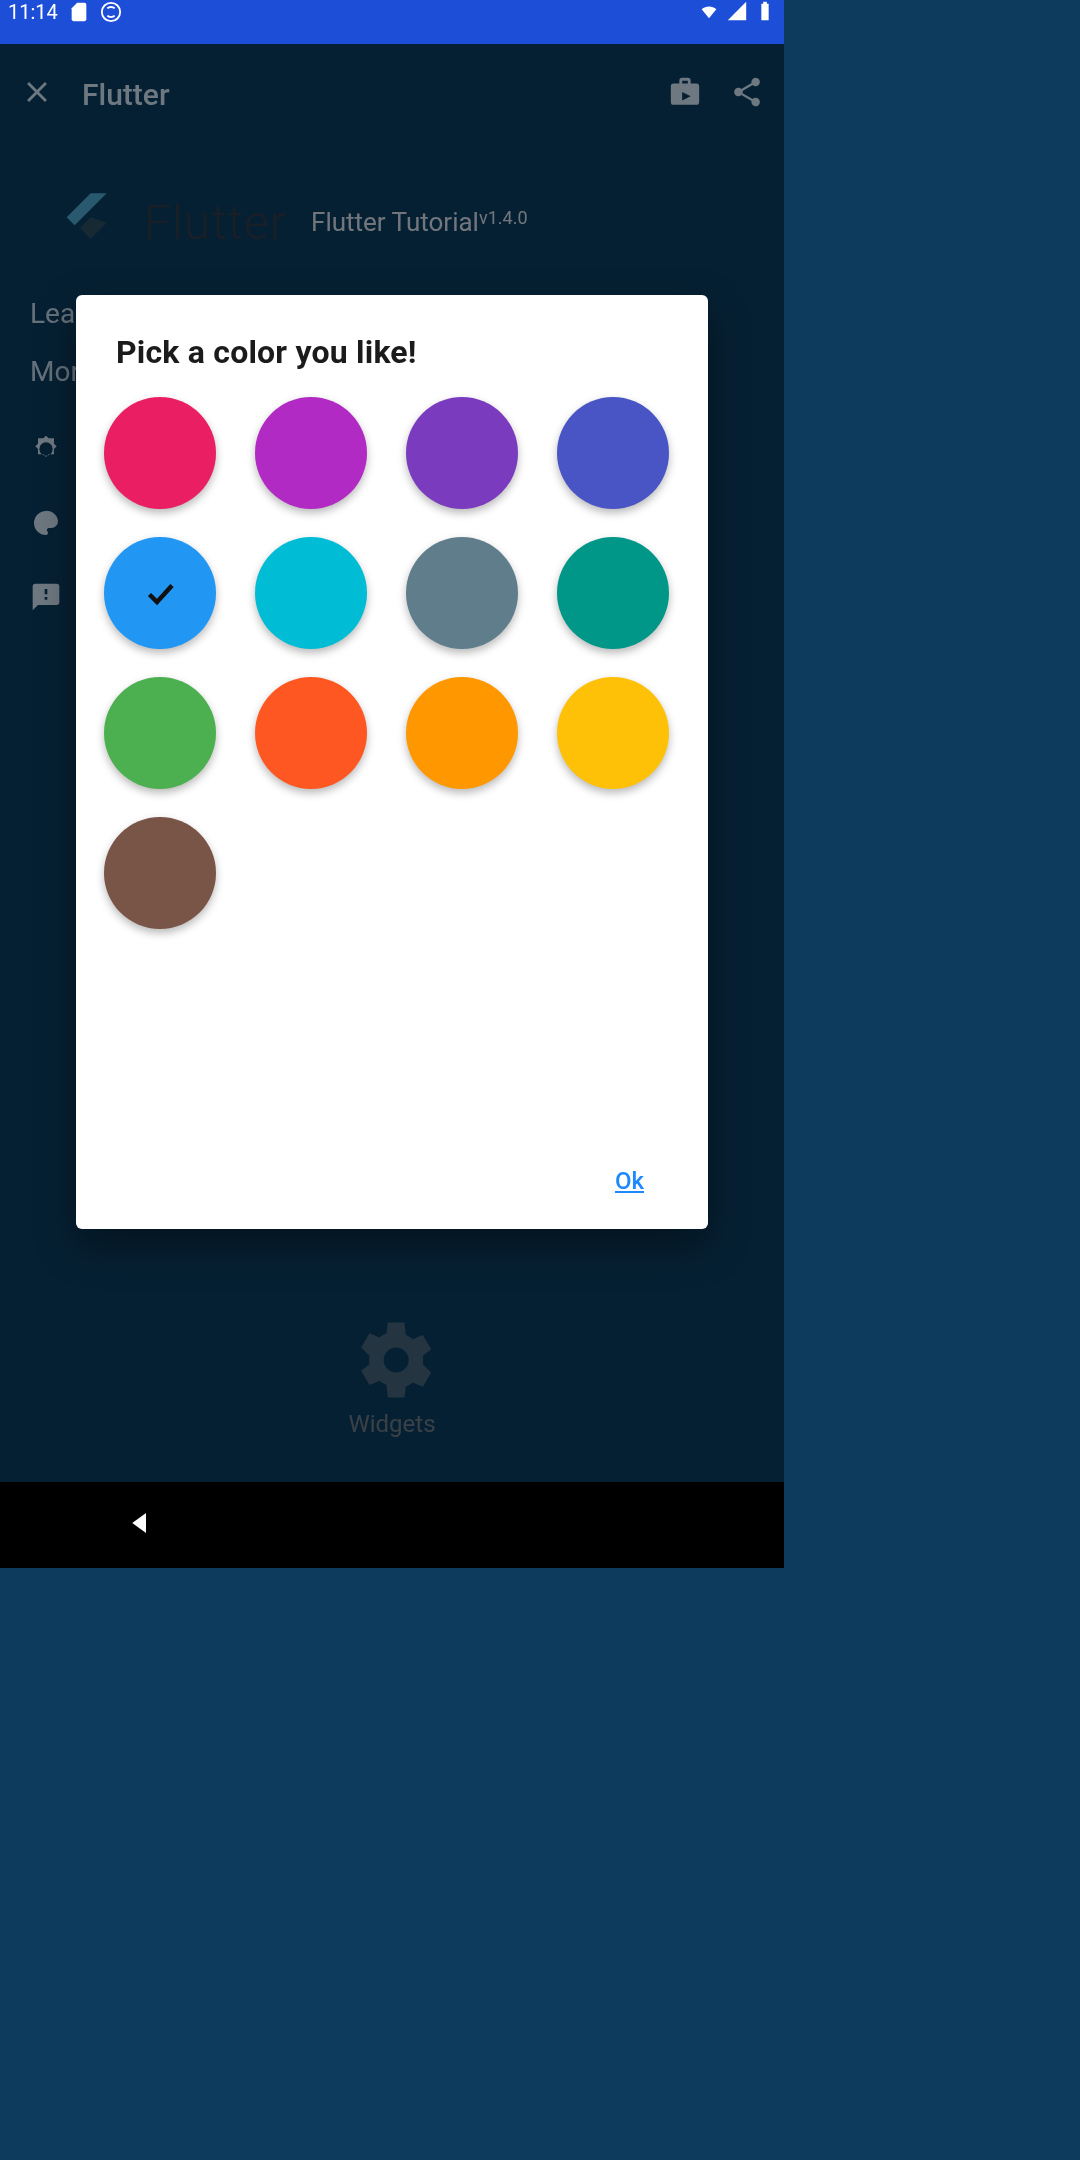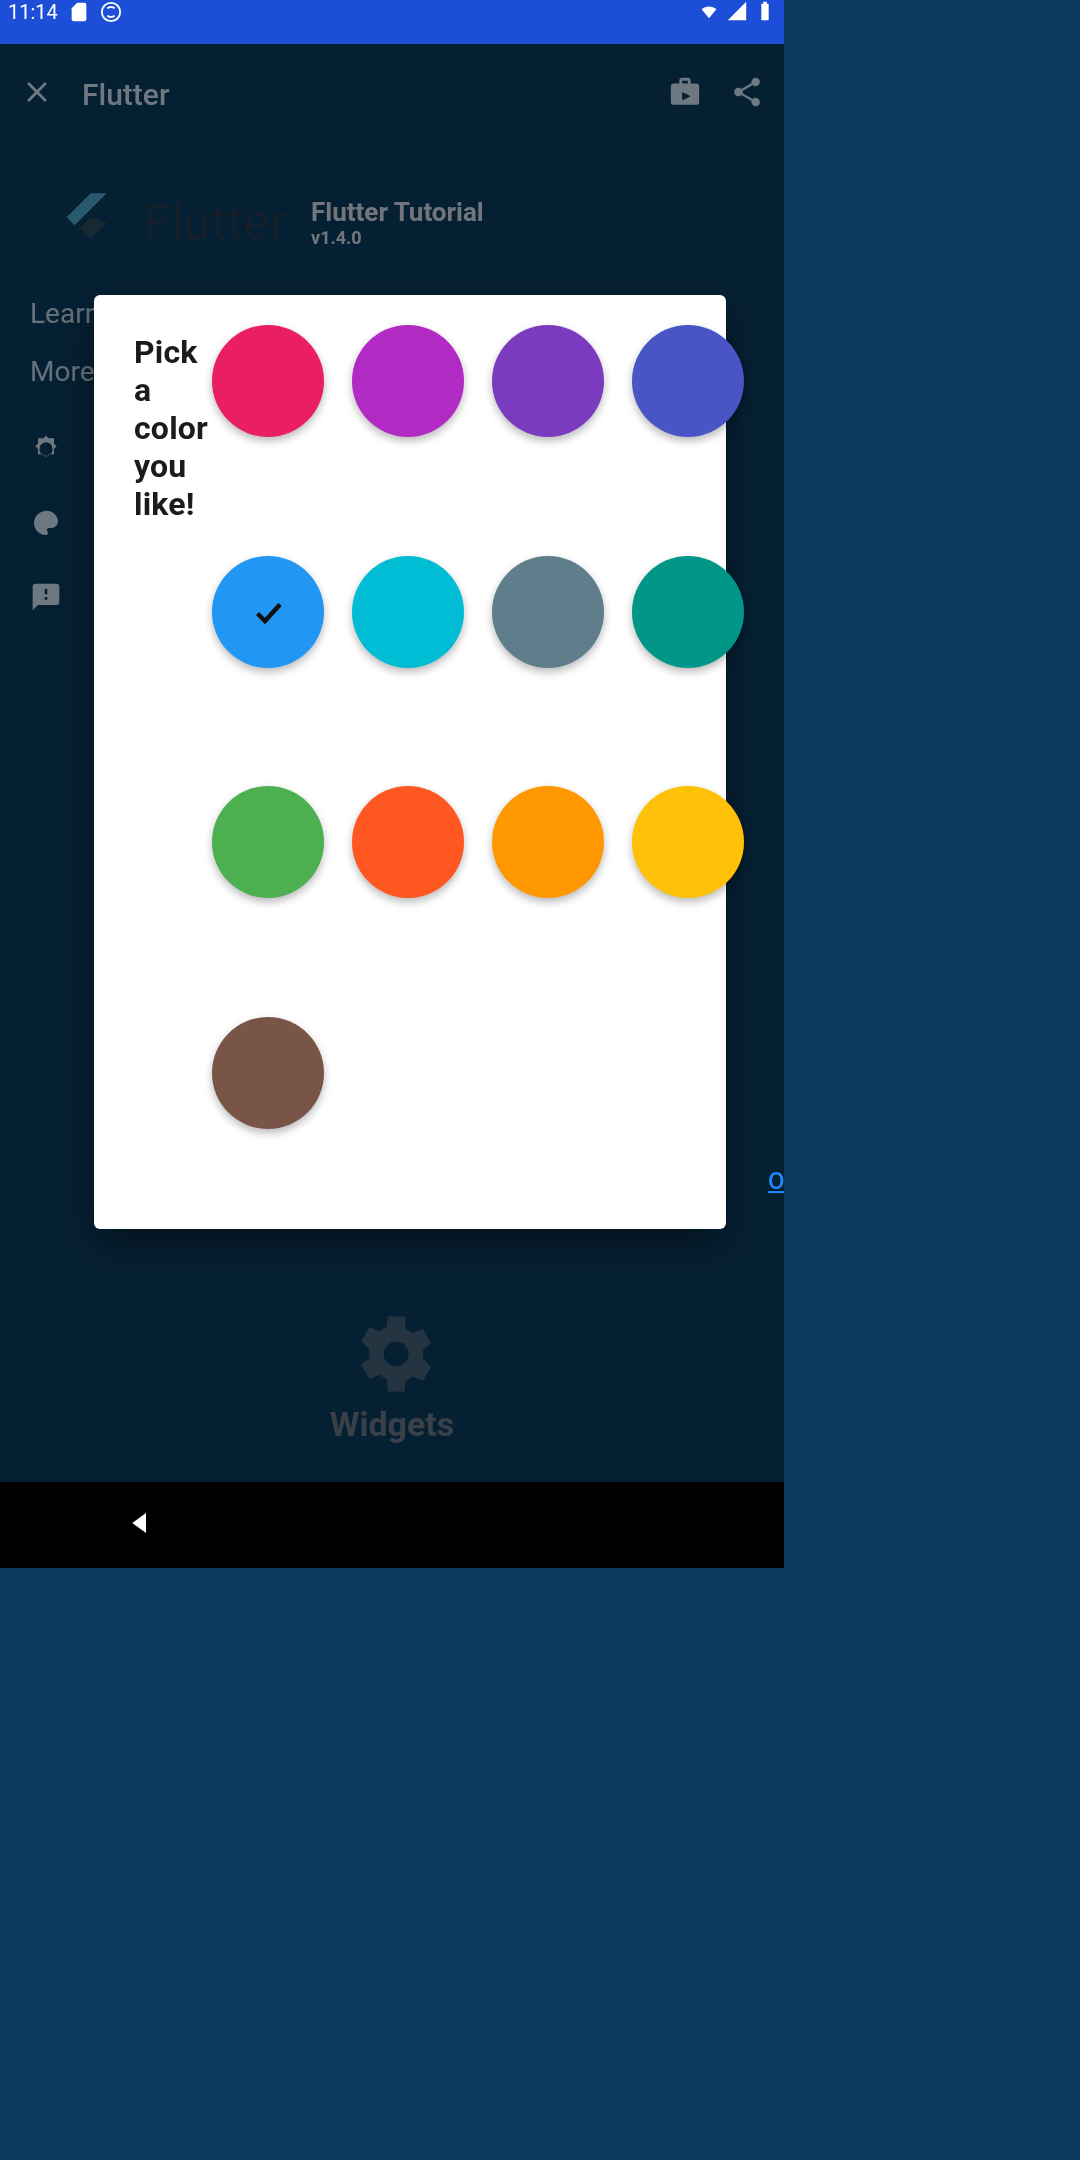--- a/index.html
+++ b/index.html
@@ -21,46 +21,46 @@
   }
   .appbar .spacer { flex: 1; }
   .appbar .title { font-size: 30px; font-weight: 500; color: #c8dbec; }
   .appbar svg { width: 34px; height: 34px; fill: #c8dbec; }
 
   
   .bgcontent { padding: 16px 30px; color: #c8dbec; }
   .appheader { display: flex; align-items: center; gap: 24px; margin: 28px 0 40px 26px; }
   .appheader .logo svg { width: 64px; height: 64px; }
   .appheader .logotext { font-size: 48px; font-weight: 300; color: #2f3a46; letter-spacing: 1px; }
-  .appheader .meta { display: flex; flex-direction: column; gap: 0; font-weight: bold; }
+  .appheader .meta { display: flex; flex-direction: row; gap: 0; }
   .appmeta-title { font-size: 26px; color: #cfd8e2; }
   .appmeta-ver { font-size: 18px; color: #cfd8e2; }
   .desc { font-size: 28px; color: #b9cfe0; line-height: 1.3; margin-bottom: 36px; }
   .rowicon { display: flex; align-items: center; gap: 26px; margin-top: 42px; }
   .rowicon svg { width: 32px; height: 32px; fill: #c8dbec; }
 
   
   .widgetscard {
     position: absolute; left: 4px; right: 4px; top: 1262px; height: 224px;
     border-radius: 12px 12px 0 0; display: flex; flex-direction: column; align-items: center; justify-content: center;
     color: #6b7681;
   }
   .widgetscard svg { width: 140px; height: 100px; fill: #7a858e; opacity: .5; }
-  .widgetscard .lbl { font-size: 34px; font-weight: 700; }
+  .widgetscard .lbl { font-size: 24px; font-weight: 400; }
 
   
   .scrim {
     position: absolute; inset: 44px 0 86px 0; background: rgba(0,0,0,.45);
   }
 
   
   .dialog {
     position: absolute; left: 76px; top: 295px; width: 632px; height: 934px;
     background: #fff; border-radius: 6px; box-shadow: 0 16px 40px rgba(0,0,0,.4);
-    display: flex; flex-direction: row; padding: 30px 24px 10px 24px; margin-left: 18px;
+    display: flex; flex-direction: column; padding: 30px 24px 10px 24px;
   }
   .dialog-title { font-size: 32px; font-weight: 700; color: #1b1b1b; margin: 8px 0 26px 16px; letter-spacing: .2px; }
   .colorgrid { display: grid; grid-template-columns: repeat(4, 1fr); gap: 28px 28px; padding: 0 4px; }
   .swatch {
     width: 112px; height: 112px; border-radius: 50%; display: flex; align-items: center; justify-content: center;
     box-shadow: 0 4px 8px rgba(0,0,0,.28);
     cursor: pointer;
   }
   .swatch svg { width: 36px; height: 36px; stroke: #111; stroke-width: 3; fill: none; }
   .dialog .footer { margin-top: auto; display: flex; justify-content: flex-end; padding: 10px 20px 10px 0; }

